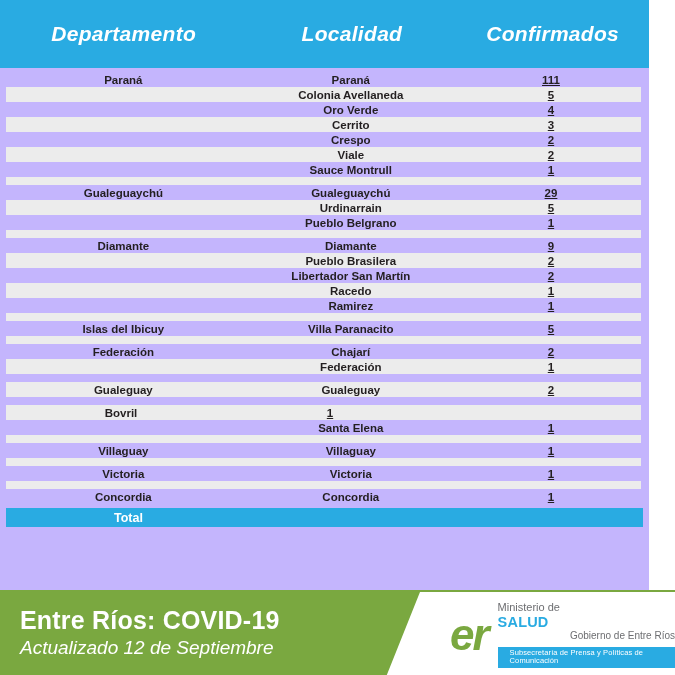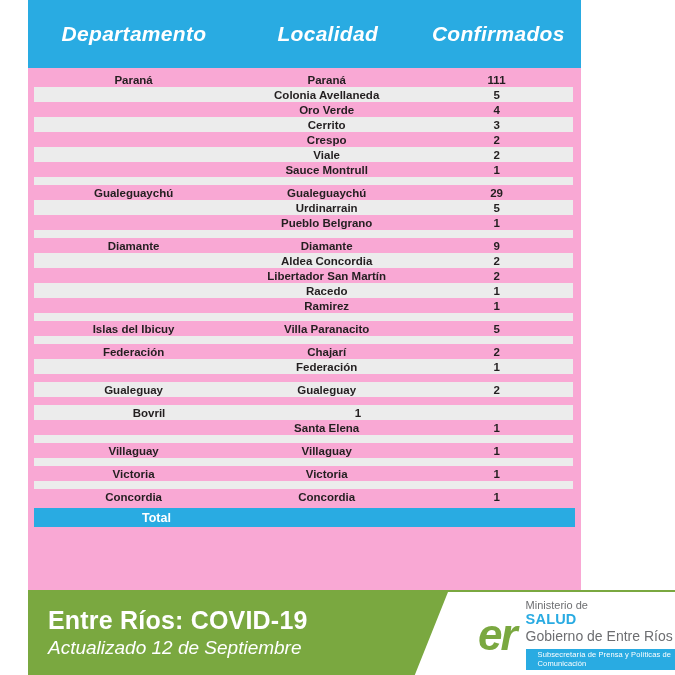--- a/index.html
+++ b/index.html
@@ -8,25 +8,24 @@
   }
   body {
     width: 675px;
     height: 675px;
     background: #ffffff;
     font-family: "Liberation Sans", sans-serif;
     overflow: hidden;
   }
   .sheet {
     position: relative;
-    width: 553px;
+    width: 649px;
     height: 675px;
-    background: #f9a8d4;
+    background: #c4b5fd;
     box-sizing: border-box;
-    margin-left: 28px;
   }
 
   
   .table-header {
     display: flex;
     background: #29ABE2;
     height: 68px;
     align-items: center;
     padding: 0 6px;
     box-sizing: border-box;
@@ -61,20 +60,21 @@
     width: 245px;
     text-align: center;
   }
   .row .c-loc {
     width: 230px;
     text-align: center;
   }
   .row .c-conf {
     width: 188px;
     text-align: center;
+    text-decoration: underline;
   }
   .spacer {
     height: 8px;
   }
   .spacer.alt { background: #ececec; }
 
   
   .total-row {
     display: flex;
     align-items: center;
@@ -156,22 +156,23 @@
     font-size: 11px;
     color: #6d6e71;
   }
   .logo-salud {
     font-size: 14.5px;
     font-weight: bold;
     color: #29ABE2;
     letter-spacing: 0.2px;
   }
   .logo-gob {
-    font-size: 14px;
+    font-size: 10px;
     color: #6d6e71;
+    text-align: right;
   }
   .logo-sub {
     margin-top: 5px;
     background: #29ABE2;
     color: #ffffff;
     font-size: 7.5px;
     padding: 2px 12px;
     display: inline-block;
     letter-spacing: 0.1px;
   }
@@ -240,21 +241,21 @@
         <div class="c-conf">1</div>
       </div>
       <div class="spacer alt"></div>
       <div class="row">
         <div class="c-dep">Diamante</div>
         <div class="c-loc">Diamante</div>
         <div class="c-conf">9</div>
       </div>
       <div class="row alt">
         <div class="c-dep"></div>
-        <div class="c-loc">Aldea Concordia</div>
+        <div class="c-loc">Pueblo Brasilera</div>
         <div class="c-conf">2</div>
       </div>
       <div class="row">
         <div class="c-dep"></div>
         <div class="c-loc">Libertador San Martín</div>
         <div class="c-conf">2</div>
       </div>
       <div class="row alt">
         <div class="c-dep"></div>
         <div class="c-loc">Racedo</div>

